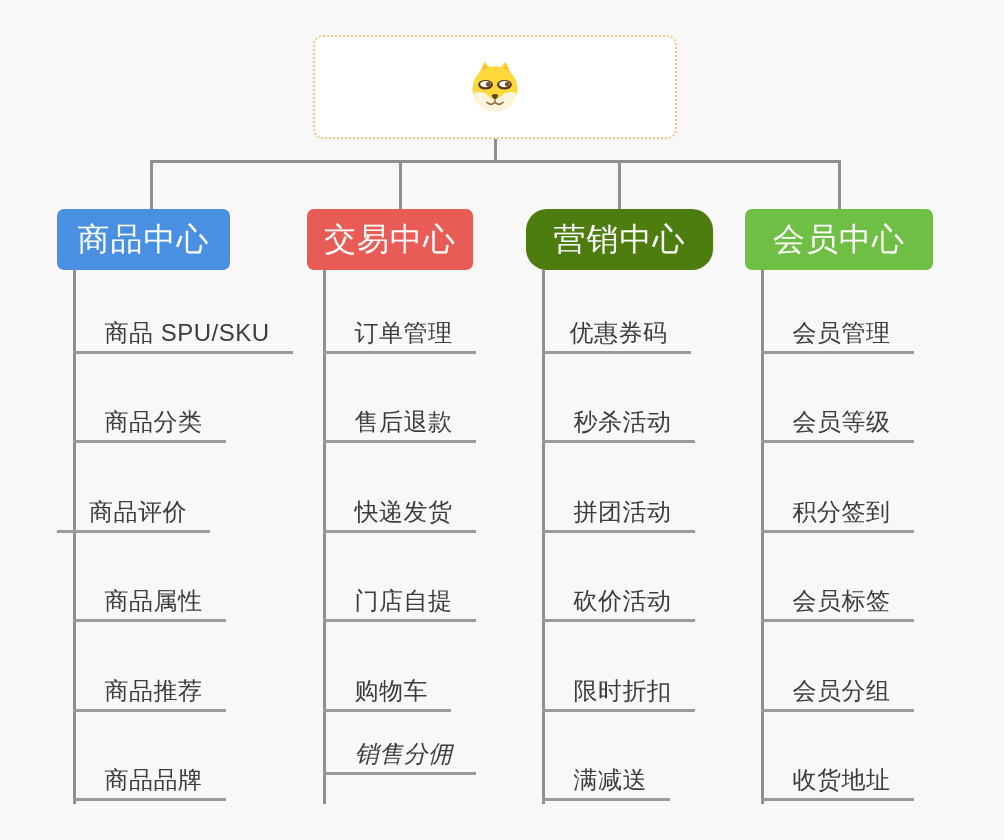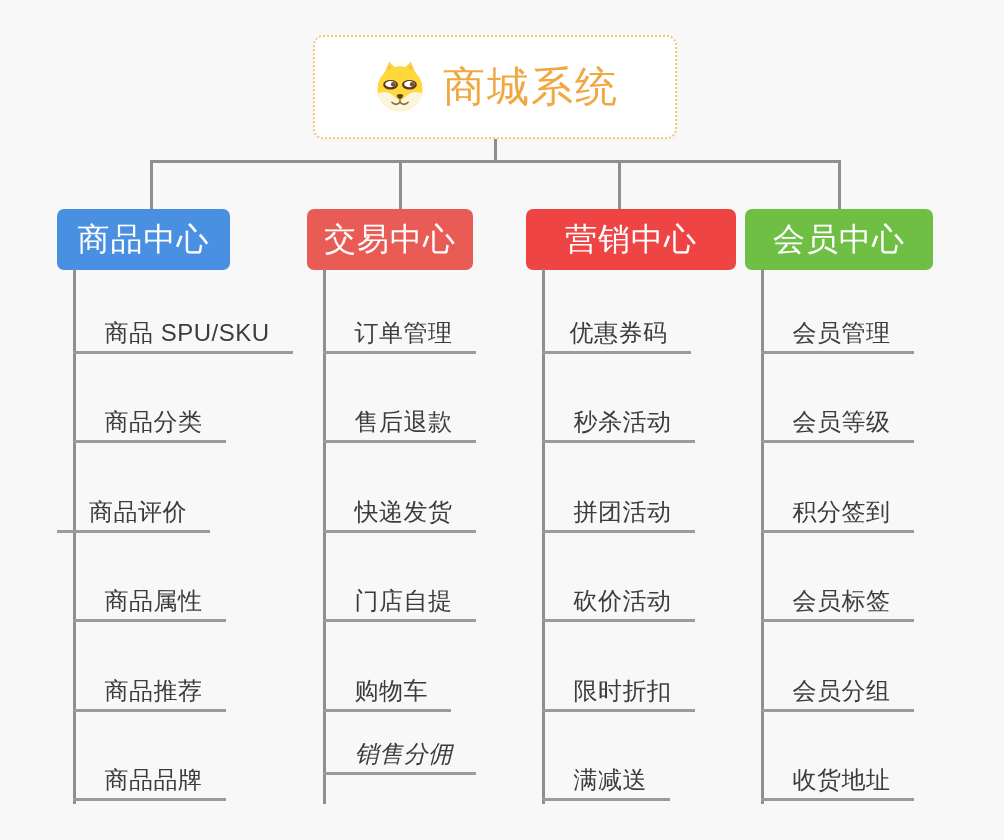--- a/index.html
+++ b/index.html
@@ -65,21 +65,20 @@
         <circle cx="24.5" cy="27" r="2.6" fill="#7A4F21"></circle>
         <ellipse cx="42.5" cy="27.5" rx="8.2" ry="5.4" fill="#53381F"></ellipse>
         <ellipse cx="42.5" cy="26.8" rx="6" ry="3.4" fill="#FFFFFF"></ellipse>
         <circle cx="45.5" cy="27" r="2.6" fill="#7A4F21"></circle>
 
         <path d="M28.5,39 Q32,36.5 35.5,39 Q35.5,42.5 32,43.5 Q28.5,42.5 28.5,39 Z" fill="#5F4024"></path>
         <path d="M32,43.5 L32,47" stroke="#8A6A3A" stroke-width="1.6" fill="none"></path>
         <path d="M23,47 Q27.5,51.5 32,47 Q36.5,51.5 41,47" stroke="#8A6A3A" stroke-width="1.8" fill="none" stroke-linecap="round"></path>
       </svg>
     </span>
-    <span class="root-title">商城系统</span>
   </div>
 
   <div id="tree">
       <div class="conn v" style="left: 493.5px; top: 139px; height: 24px;"></div>
       <div class="conn h" style="left: 149.5px; top: 160px; width: 691px;"></div>
       <div class="conn v" style="left: 149.5px; top: 160px; height: 50px;"></div>
       <div class="branch-header" style="left: 57px; width: 173px; background: rgb(74, 144, 226);">商品中心</div>
       <div class="conn v" style="left: 72.5px; top: 269px; height: 535px;"></div>
       <div class="leaf" style="left: 72.5px; top: 319px;">商品 SPU/SKU</div>
       <div class="leaf" style="left: 72.5px; top: 408px;">商品分类</div>
@@ -90,21 +89,21 @@
       <div class="conn v" style="left: 399px; top: 160px; height: 50px;"></div>
       <div class="branch-header" style="left: 307px; width: 166px; background: rgb(232, 92, 85);">交易中心</div>
       <div class="conn v" style="left: 322.5px; top: 269px; height: 535px;"></div>
       <div class="leaf" style="left: 322.5px; top: 319px;">订单管理</div>
       <div class="leaf" style="left: 322.5px; top: 408px;">售后退款</div>
       <div class="leaf" style="left: 322.5px; top: 498px;">快递发货</div>
       <div class="leaf" style="left: 322.5px; top: 587px;">门店自提</div>
       <div class="leaf" style="left: 322.5px; top: 677px;">购物车</div>
       <div class="leaf" style="left: 322.5px; top: 740px; font-style: italic;">销售分佣</div>
       <div class="conn v" style="left: 618px; top: 160px; height: 50px;"></div>
-      <div class="branch-header" style="left: 526px; width: 210px; background: #ef4444;">营销中心</div>
+      <div class="branch-header" style="left: 526px; width: 187px; background: #4d7c0f; border-radius: 21px;">营销中心</div>
       <div class="conn v" style="left: 541.5px; top: 269px; height: 535px;"></div>
       <div class="leaf" style="left: 541.5px; top: 319px; padding-left: 28px;">优惠券码</div>
       <div class="leaf" style="left: 541.5px; top: 408px;">秒杀活动</div>
       <div class="leaf" style="left: 541.5px; top: 498px;">拼团活动</div>
       <div class="leaf" style="left: 541.5px; top: 587px;">砍价活动</div>
       <div class="leaf" style="left: 541.5px; top: 677px;">限时折扣</div>
       <div class="leaf" style="left: 541.5px; top: 766px;">满减送</div>
       <div class="conn v" style="left: 837.5px; top: 160px; height: 50px;"></div>
       <div class="branch-header" style="left: 745px; width: 188px; background: rgb(111, 191, 68);">会员中心</div>
       <div class="conn v" style="left: 760.5px; top: 269px; height: 535px;"></div>

